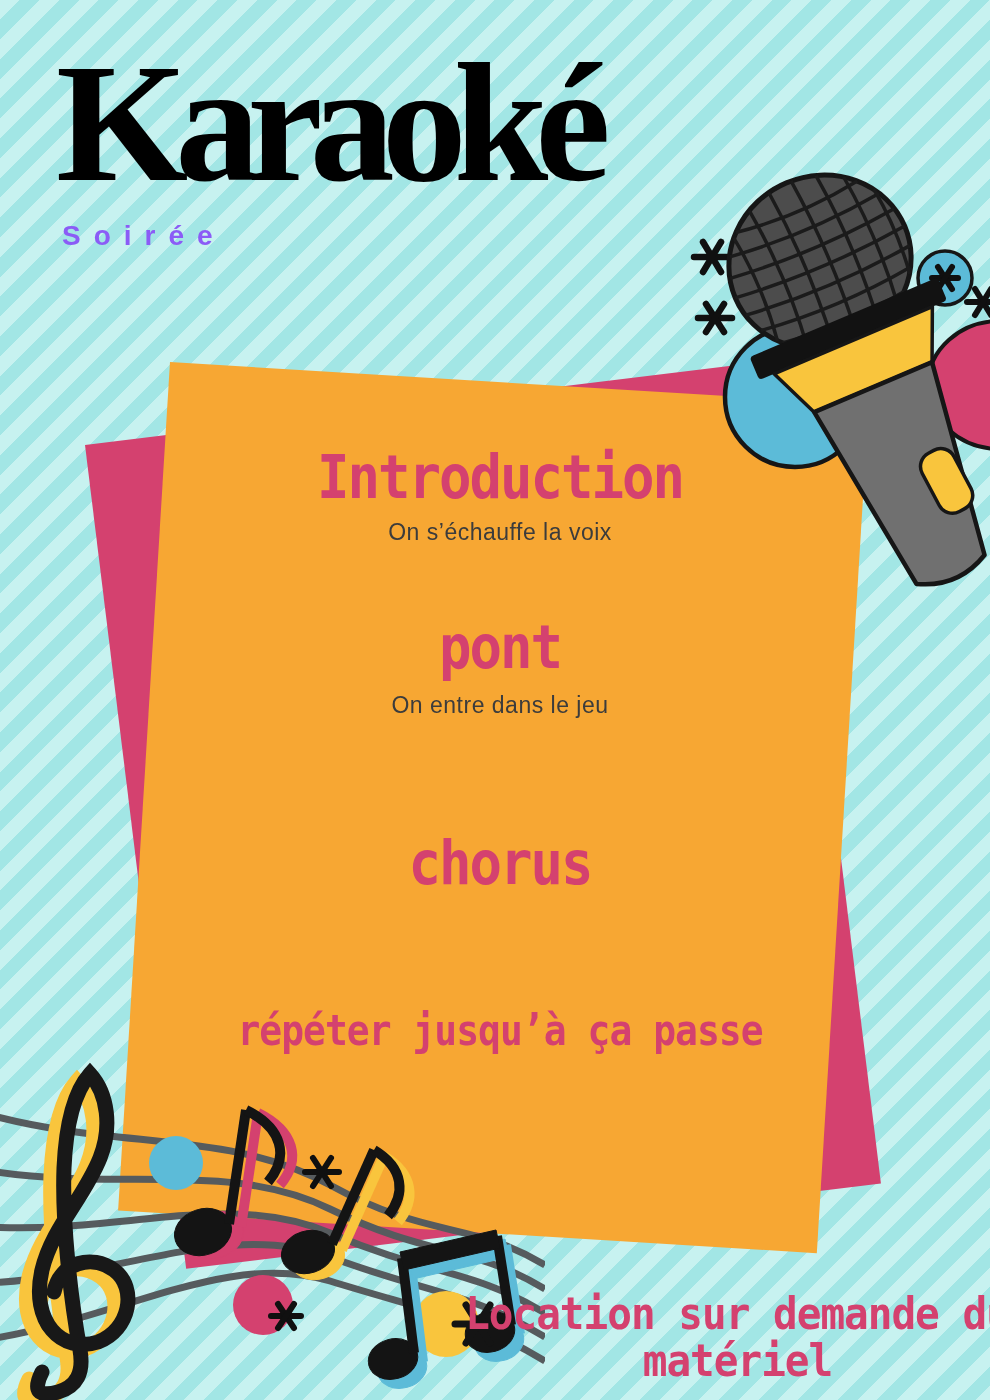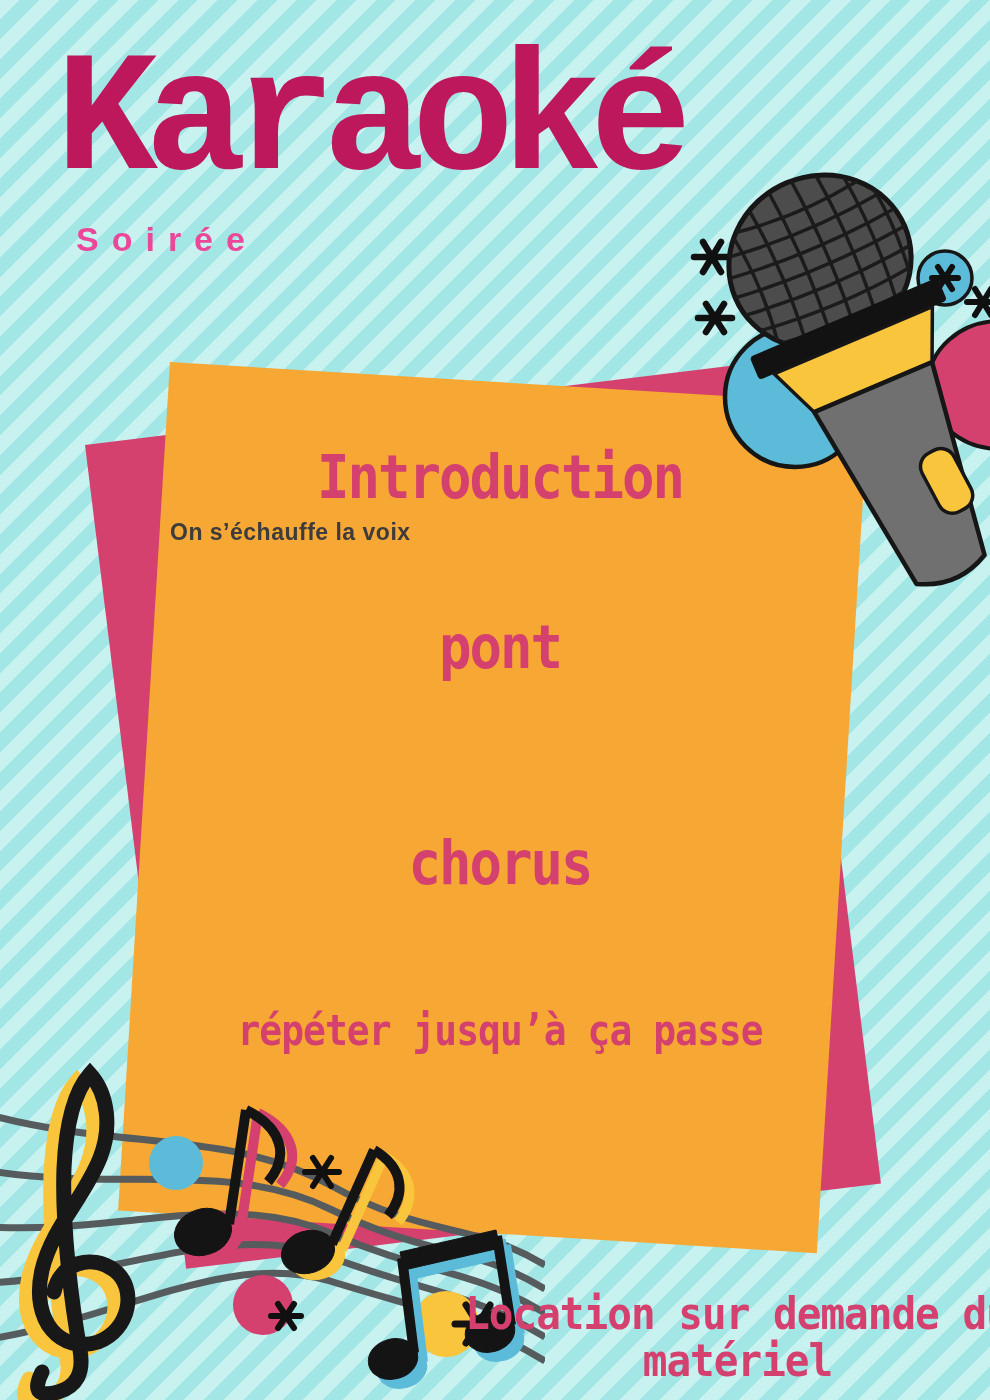--- a/index.html
+++ b/index.html
@@ -7,39 +7,39 @@
     position:relative;width:990px;height:1400px;overflow:hidden;
     background:repeating-linear-gradient(135deg,#c7f2f0 0 14px,#a2e6e5 14px 28px);
     font-family:"Liberation Sans",sans-serif;
   }
   .sq{position:absolute;transform-origin:top left}
   .pink-square{left:85px;top:445px;width:700px;height:830px;background:#d4416f;transform:rotate(-7deg);z-index:1}
   .orange-square{left:170px;top:362px;width:700px;height:850px;background:#f7a733;transform:rotate(3.5deg);z-index:2}
 
   .title{
     position:absolute;left:56px;top:38px;z-index:7;
-    font-family:Liberation Mono, monospace;font-weight:bold;
-    font-size:170px;line-height:1;letter-spacing:-13px;color:#be185d;white-space:nowrap;
+    font-family:Liberation Serif, serif;font-weight:bold;
+    font-size:170px;line-height:1;letter-spacing:-13px;color:#000000;white-space:nowrap;
   }
   .subtitle{
-    position:absolute;left:76px;top:220px;z-index:7;
-    font-size:34px;font-weight:bold;letter-spacing:13px;color:#ec4899;white-space:nowrap;
+    position:absolute;left:62px;top:220px;z-index:7;
+    font-size:28px;font-weight:bold;letter-spacing:13px;color:#8b5cf6;white-space:nowrap;
   }
 
   .card-content{position:absolute;inset:0;z-index:4;pointer-events:none}
   .heading{
     position:absolute;left:170px;width:660px;text-align:center;
     font-family:"DejaVu Sans Mono",monospace;font-weight:bold;color:#d4416f;
     transform:scaleY(1.12);transform-origin:top center;white-space:nowrap;
   }
   .h-lg{font-size:54px;letter-spacing:-2px}
   .h-sm{font-size:38px;letter-spacing:-1px}
   .desc{
-    position:absolute;left:170px;width:660px;
-    font-size:23px;font-weight:bold;color:#3c3c3c;letter-spacing:.5px;white-space:nowrap;
+    position:absolute;left:170px;width:660px;text-align:center;
+    font-size:23px;font-weight:normal;color:#3c3c3c;letter-spacing:.5px;white-space:nowrap;
   }
 
   .mic-svg{position:absolute;left:615px;top:150px;z-index:3;pointer-events:none}
   .notes-svg{position:absolute;left:0;top:1060px;z-index:5;pointer-events:none}
   .loc-spark{position:absolute;left:448px;top:1294px;z-index:6;pointer-events:none}
   .location-note{
     position:absolute;left:455px;top:1290px;width:565px;z-index:6;text-align:center;
     font-family:"DejaVu Sans Mono",monospace;font-weight:bold;
     font-size:41px;line-height:1.08;letter-spacing:-1px;color:#d4416f;
     transform:scaleY(1.08);transform-origin:top center;
@@ -100,20 +100,21 @@
     <polygon points="-86,85 86,85 64,136 -64,136" fill="#f9c53d" stroke="#161616" stroke-width="3.5" stroke-linejoin="round"></polygon>
     <path d="M -64 136 L 64 136 L 37 334 Q 0 354 -37 334 Z" fill="#707070" stroke="#161616" stroke-width="4.5" stroke-linejoin="round"></path>
     <rect x="13" y="218" width="36" height="66" rx="15" fill="#f9c53d" stroke="#161616" stroke-width="3.5" transform="rotate(-5 31 251)"></rect>
   </g>
 </svg>
 
 <div class="card-content">
   <div class="heading h-lg" style="top:442px">Introduction</div>
   <div class="desc" style="top:519px">On s’échauffe la voix</div>
   <div class="heading h-lg" style="top:612px">pont</div>
+  <div class="desc" style="top:692px">On entre dans le jeu</div>
   <div class="heading h-lg" style="top:828px">chorus</div>
   <div class="heading h-sm" style="top:1006px">répéter jusqu’à ça passe</div>
 </div>
 
 <svg class="notes-svg" width="545" height="340" viewBox="0 0 545 340">
   <g fill="none" stroke="#565b5e" stroke-width="7">
     <path d="M -10 55 C 120 90, 230 70, 330 125 S 470 160, 545 205"></path>
     <path d="M -10 111 C 120 132, 230 100, 330 149 S 470 184, 545 229"></path>
     <path d="M -10 167 C 120 174, 230 130, 330 173 S 470 208, 545 253"></path>
     <path d="M -10 223 C 120 216, 230 160, 330 197 S 470 232, 545 277"></path>

